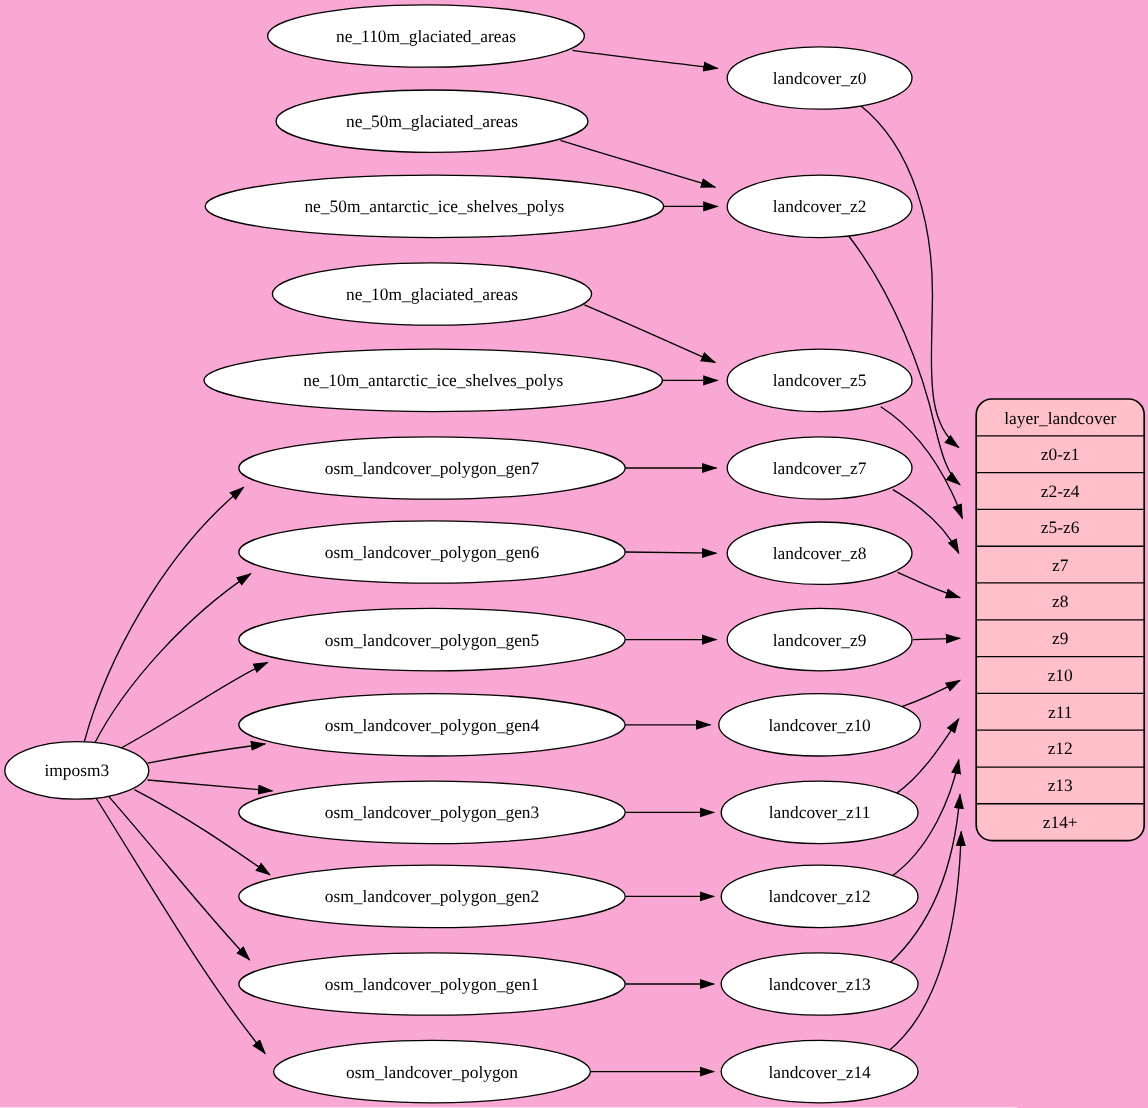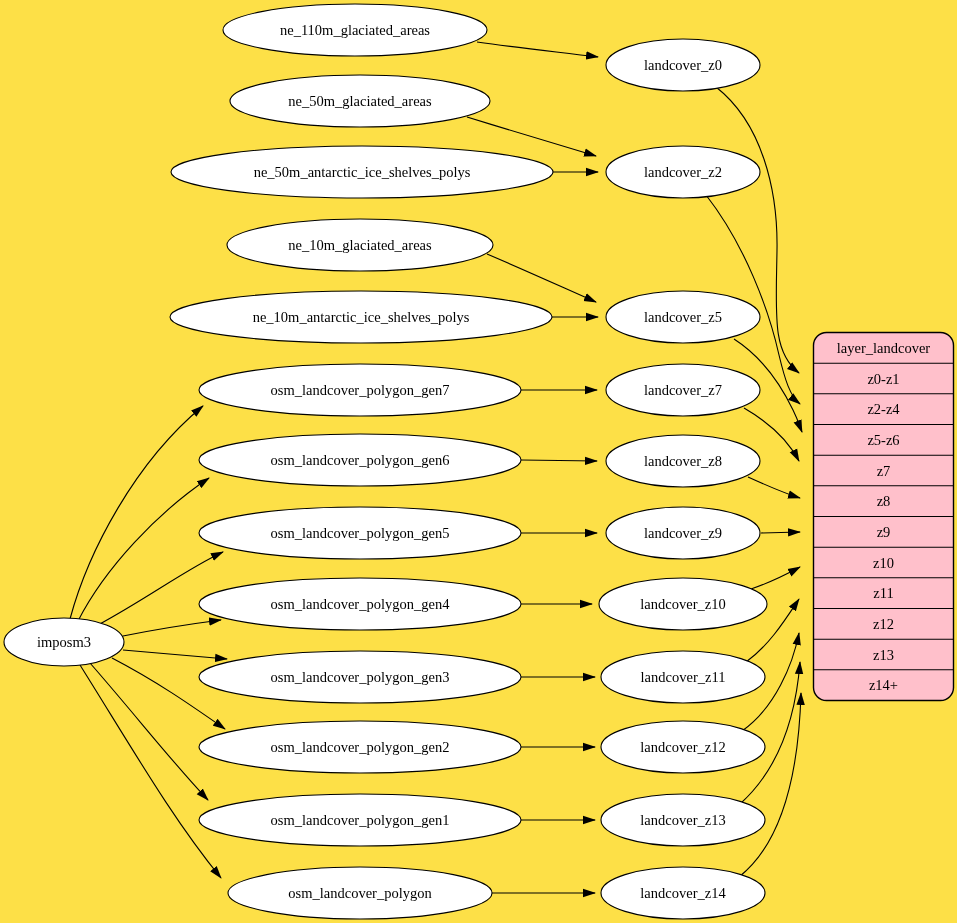--- a/index.html
+++ b/index.html
@@ -4,21 +4,21 @@
 <style>
   html, body {
     margin: 0;
     padding: 0;
     background: #ffffff;
   }
   .canvas {
     position: relative;
     width: 957px;
     height: 923px;
-    background: #fde047;
+    background: #f9a8d4;
     font-family: "Liberation Serif", "DejaVu Serif", serif;
   }
   svg { display: block; }
   .node ellipse {
     fill: #ffffff;
     stroke: #000000;
     stroke-width: 1.1;
   }
   .node text, .tbl text {
     font-family: "Liberation Serif", "DejaVu Serif", serif;

